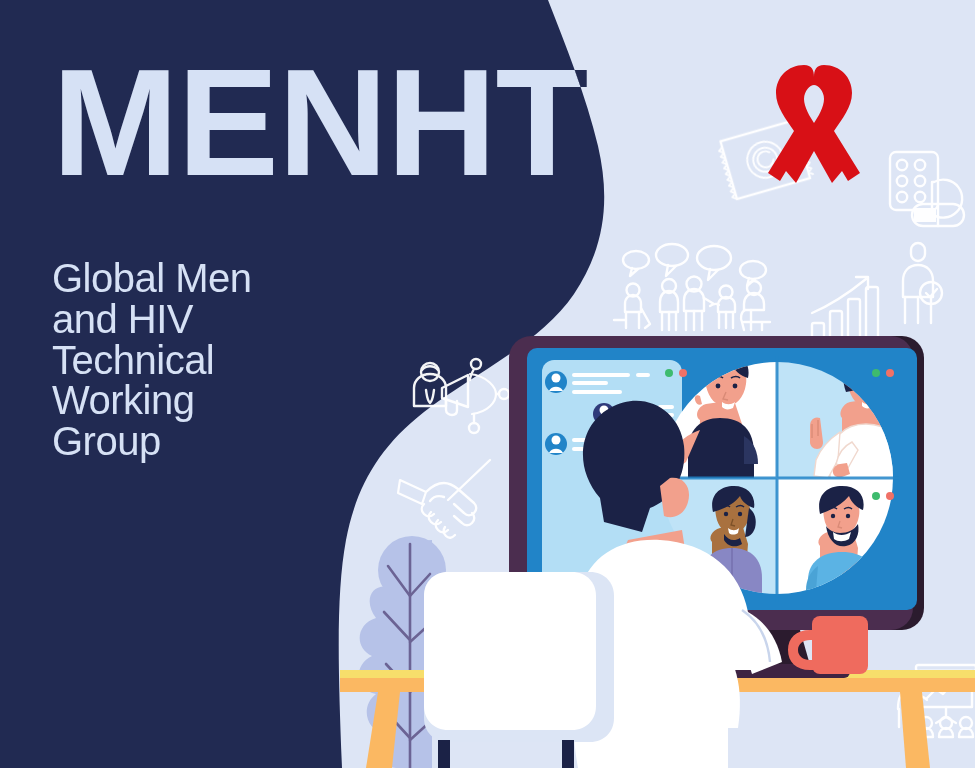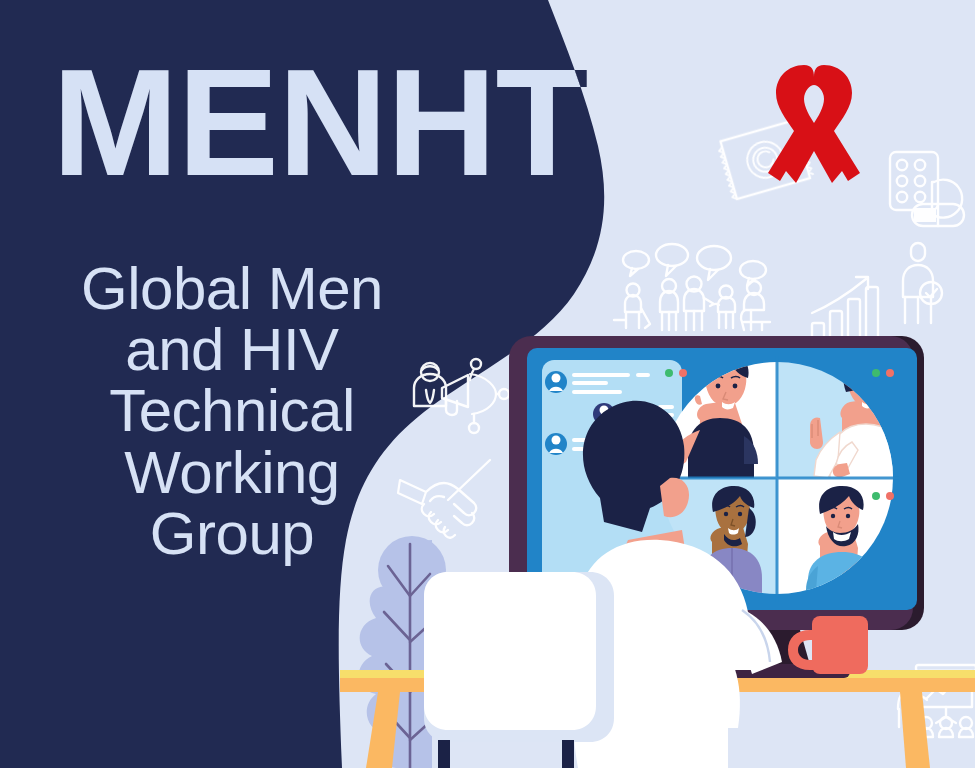--- a/index.html
+++ b/index.html
@@ -21,28 +21,27 @@
 
   
   #title-wrap {
     position: absolute; left: 0; top: 0; width: 975px; height: 768px;
     pointer-events: none;
   }
   #subtitle {
     position: absolute;
     left: 52px; top: 258px;
     width: 360px;
-    font-size: 60px;
+    font-size: 40px;
     line-height: 1.02;
     font-weight: 400;
     color: #D6E1F5;
     letter-spacing: -0.5px;
     font-family: "Liberation Sans", sans-serif;
     white-space: pre-line;
-    text-align: center;
   }
 </style>
 </head>
 <body>
 
 <div id="banner">
 
   <svg class="layer svgfull" viewBox="0 0 975 768">
     <rect x="0" y="0" width="975" height="768" fill="#DDE5F5"></rect>
     <path fill="#212A52" d="M0,0 L548,0

